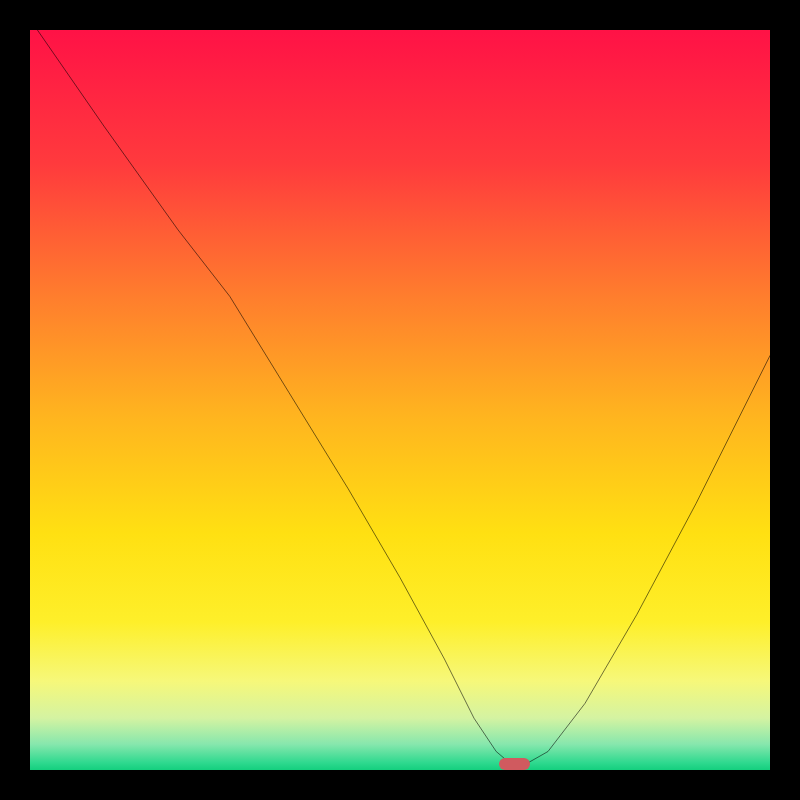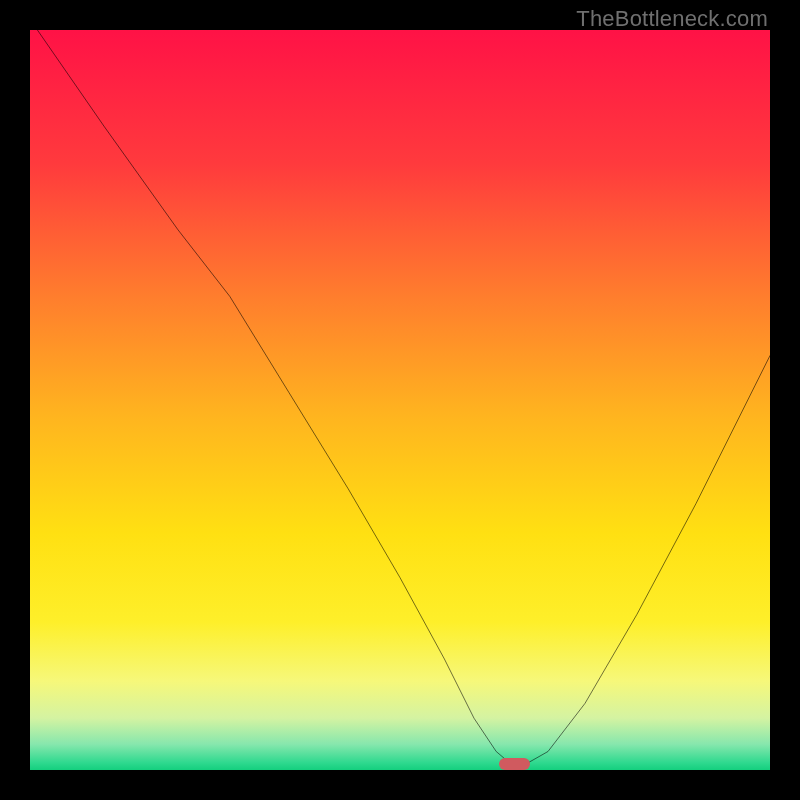--- a/index.html
+++ b/index.html
@@ -80,14 +80,13 @@
       <rect x="0" y="0" width="100" height="100" fill="url(#bg)"></rect>
     </svg>
 
     <svg class="curve-svg" viewBox="0 0 100 100" preserveAspectRatio="none">
       <path id="curve-path" d="M 1.000 0.000 L 10.000 13.000 L 20.000 27.000 L 27.000 36.000 L 35.000 49.000 L 43.000 62.000 L 50.000 74.000 L 56.000 85.000 L 60.000 93.000 L 63.000 97.500 L 65.000 99.200 L 67.000 99.200 L 70.000 97.500 L 75.000 91.000 L 82.000 79.000 L 90.000 64.000 L 98.000 48.000 L 100.000 44.000" fill="none" stroke="#000" stroke-width="0.55" stroke-linecap="round" stroke-linejoin="round" vector-effect="non-scaling-stroke"></path>
     </svg>
 
     <div class="marker" id="marker" style="left: 469.16px; top: 728.16px; width: 31.08px; height: 11.84px; background: rgb(208, 90, 95);"></div>
   </div>
 
-  <div class="watermark">TheBottleneck.com</div>
 </div>
 
 </body></html>

